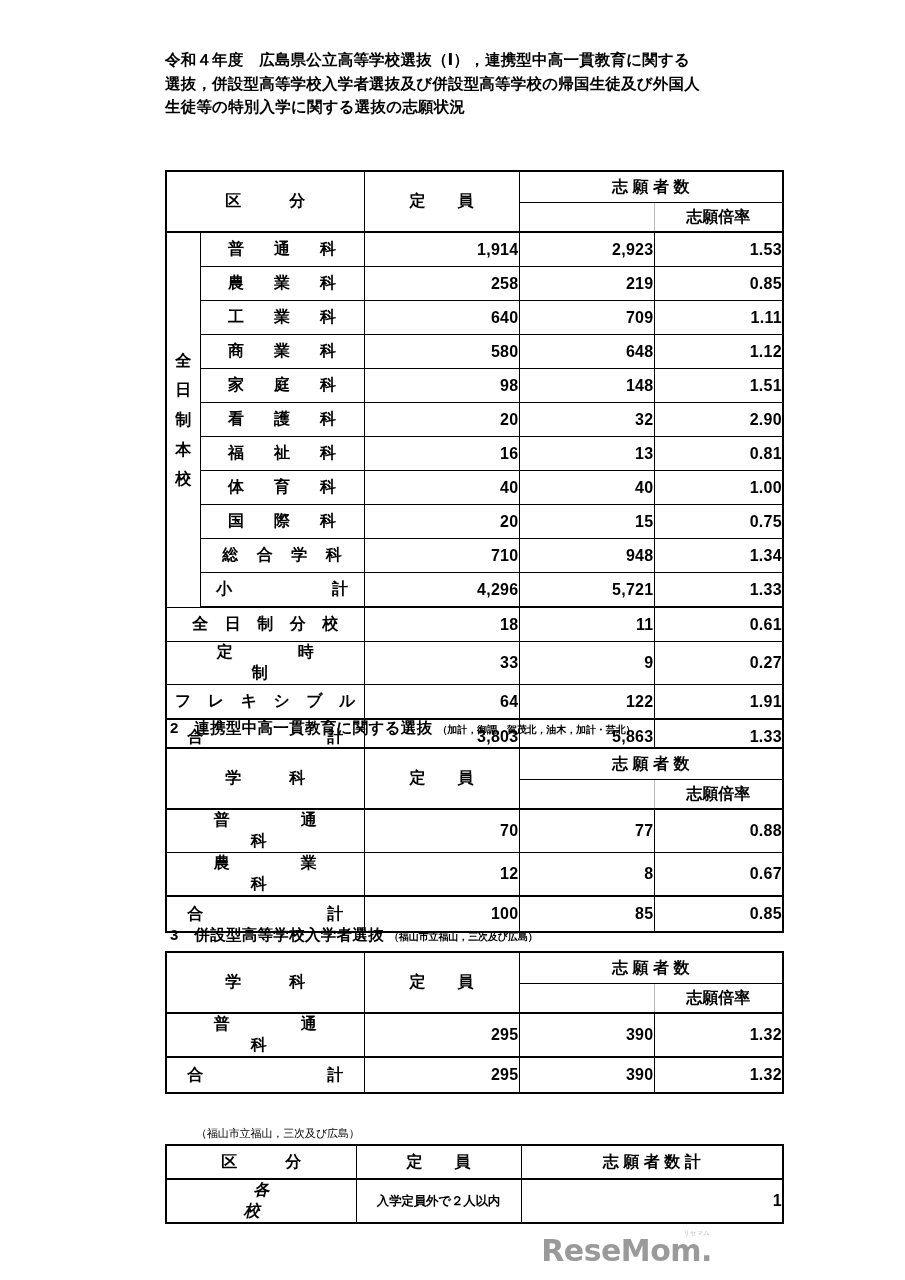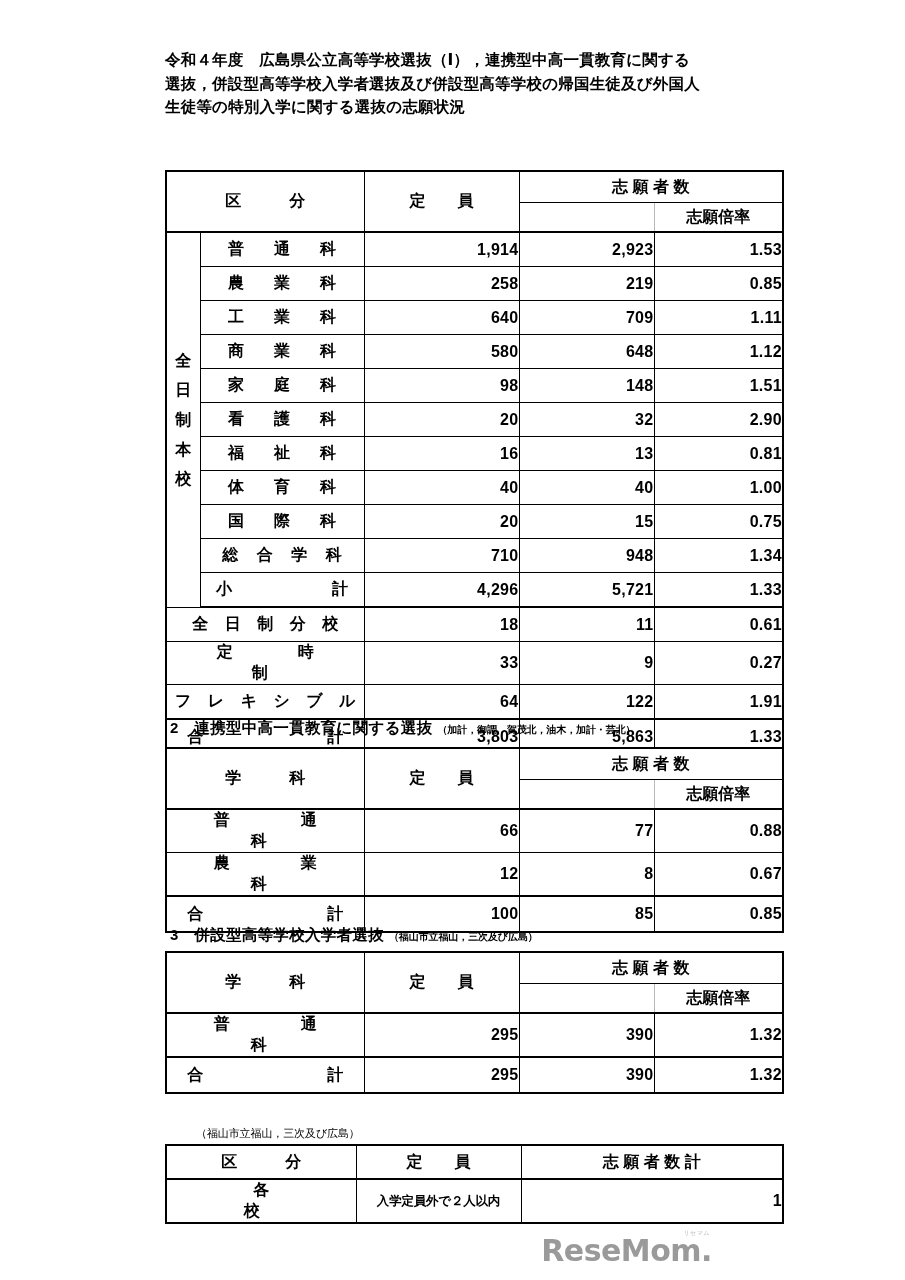--- a/index.html
+++ b/index.html
@@ -329,21 +329,21 @@
         <td class="hdr" rowspan="2" style="height:58px;">学　　　科</td>
         <td class="hdr" rowspan="2">定　　員</td>
         <td class="hdr" colspan="2" style="height:30px;">志 願 者 数</td>
       </tr>
       <tr>
         <td class="nob" style="border-left:1px solid #000 !important; border-bottom:1px solid #000 !important;"></td>
         <td class="hdr-sub soft-left" style="border-bottom:1px solid #000 !important; border-right:1px solid #000 !important; height:28px;">志願倍率</td>
       </tr>
       <tr>
         <td class="lbl-small thick-top" style="height:33px; letter-spacing:13px; text-indent:13px;">普　　通　　科</td>
-        <td class="num thick-top">66</td>
+        <td class="num thick-top">70</td>
         <td class="num thick-top">77</td>
         <td class="num thick-top soft-left">0.88</td>
       </tr>
       <tr>
         <td class="lbl-small thick-bottom" style="height:33px; letter-spacing:13px; text-indent:13px;">農　　業　　科</td>
         <td class="num thick-bottom">12</td>
         <td class="num thick-bottom">8</td>
         <td class="num thick-bottom soft-left">0.67</td>
       </tr>
       <tr>
@@ -399,21 +399,21 @@
       <col style="width:165px">
       <col style="width:262px">
     </colgroup>
     <tbody>
       <tr>
         <td class="hdr" style="height:32px;">区　　　分</td>
         <td class="hdr">定　　員</td>
         <td class="hdr">志 願 者 数 計</td>
       </tr>
       <tr>
-        <td class="lbl-sp3 thick-top" style="height:34px;">各　　　校</td>
+        <td class="lbl-sp3 thick-top" style="height:34px;font-style:italic;">各　　　校</td>
         <td class="thick-top" style="text-align:center; font-size:12.5px; font-weight:bold; letter-spacing:-0.2px;">入学定員外で２人以内</td>
         <td class="num thick-top">1</td>
       </tr>
     </tbody>
   </table>
 
   <div class="watermark">
     <div class="wm-wrap">
       <span class="wm-ruby">リセマム</span>
       <span class="wm-text">ReseMom</span><span class="wm-text">.</span>

